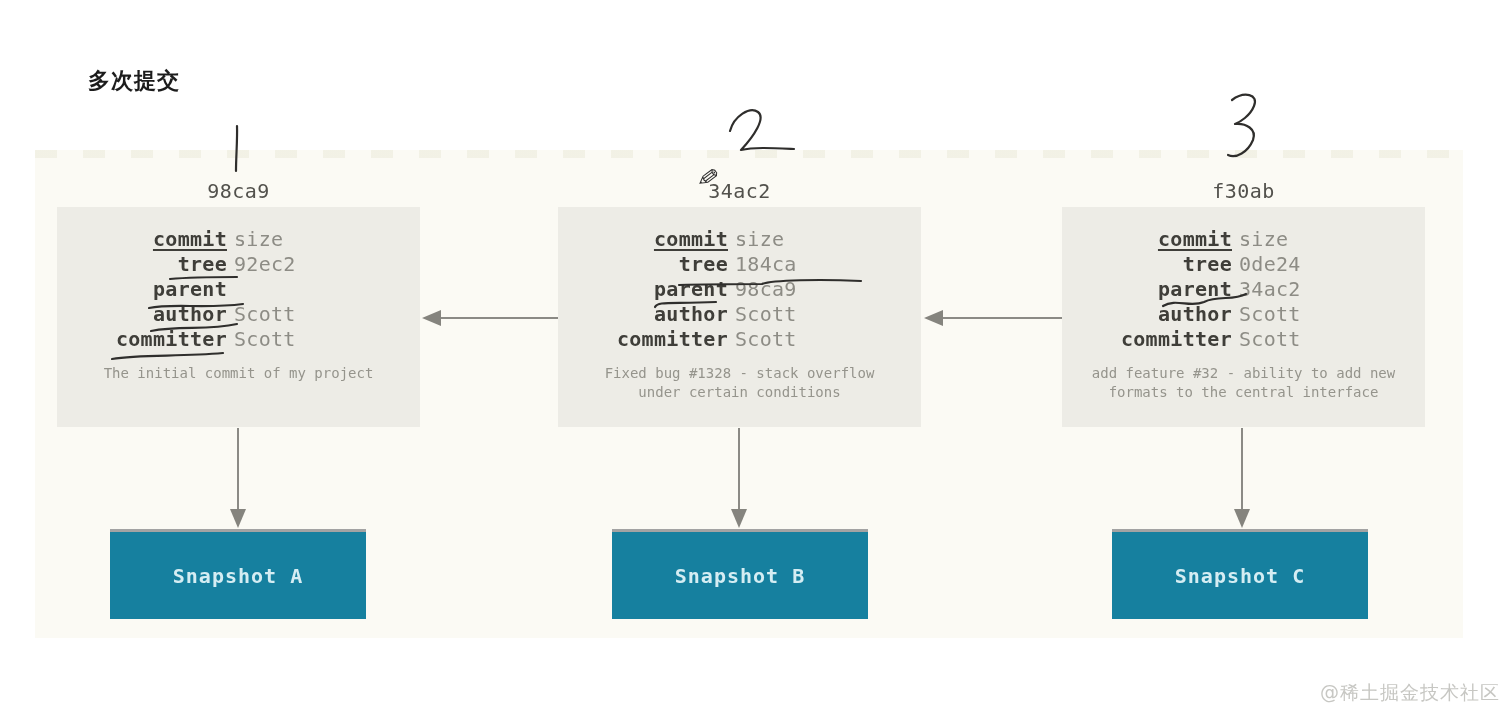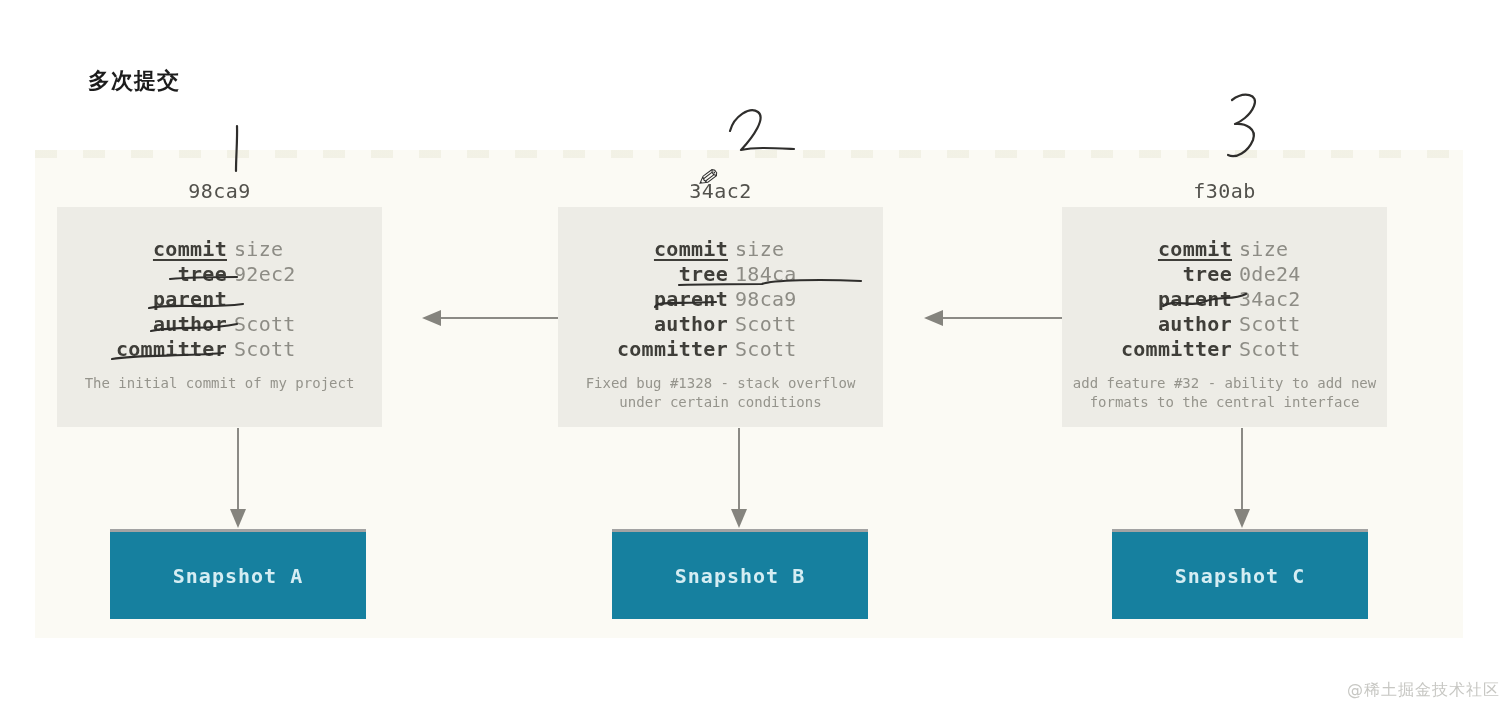--- a/index.html
+++ b/index.html
@@ -15,28 +15,28 @@
   .panel{
     position:absolute;left:35px;top:150px;width:1428px;height:488px;
     background:#fbfaf4;
   }
   .panel-top-dashes{
     position:absolute;left:0;top:0;width:100%;height:8px;
     background:repeating-linear-gradient(90deg,#f0efe2 0 22px,#fbfaf4 22px 48px);
     opacity:.8;
   }
 
-  .commit-col{position:absolute;top:178px;width:325px;}
+  .commit-col{position:absolute;top:178px;width:363px;}
   .commit-hash{
     width:100%;text-align:center;font-size:20px;color:#52514c;
     letter-spacing:.5px;height:26px;line-height:26px;
   }
   .commit-box{
     margin-top:3px;height:220px;background:#edece6;box-sizing:border-box;
-    padding-top:30px;display:flex;flex-direction:column;
+    padding-top:20px;display:flex;flex-direction:column;
   }
   .field-row{display:flex;font-size:20px;line-height:25px;letter-spacing:.3px;}
   .field-label{
     width:170px;text-align:right;font-weight:700;color:#3f3e39;flex:0 0 170px;
   }
   .field-label.u{text-decoration:underline;text-underline-offset:3px;text-decoration-thickness:2px;}
   .field-value{margin-left:7px;color:#8d8c85;}
   .commit-message{
     margin:12px auto 0;max-width:312px;text-align:center;
     font-size:14px;line-height:19px;color:#95948c;
@@ -55,21 +55,21 @@
 
   .pencil-cursor{
     position:absolute;left:697px;top:165px;font-size:26px;color:#2b2b2b;
     transform:scaleX(-1) rotate(-8deg);
     font-family:"DejaVu Sans",sans-serif;line-height:1;
   }
 
   .watermark{
     position:absolute;right:12px;top:680px;
     font-family:"DejaVu Sans","Liberation Sans",sans-serif;
-    font-size:16px;color:#c7c7c3;letter-spacing:1px;
+    font-size:19px;color:#c7c7c3;letter-spacing:1px;
   }
 </style>
 </head>
 <body>
 
 <div id="stage">
 
   <div class="page-title">多次提交</div>
 
   <div class="panel">

